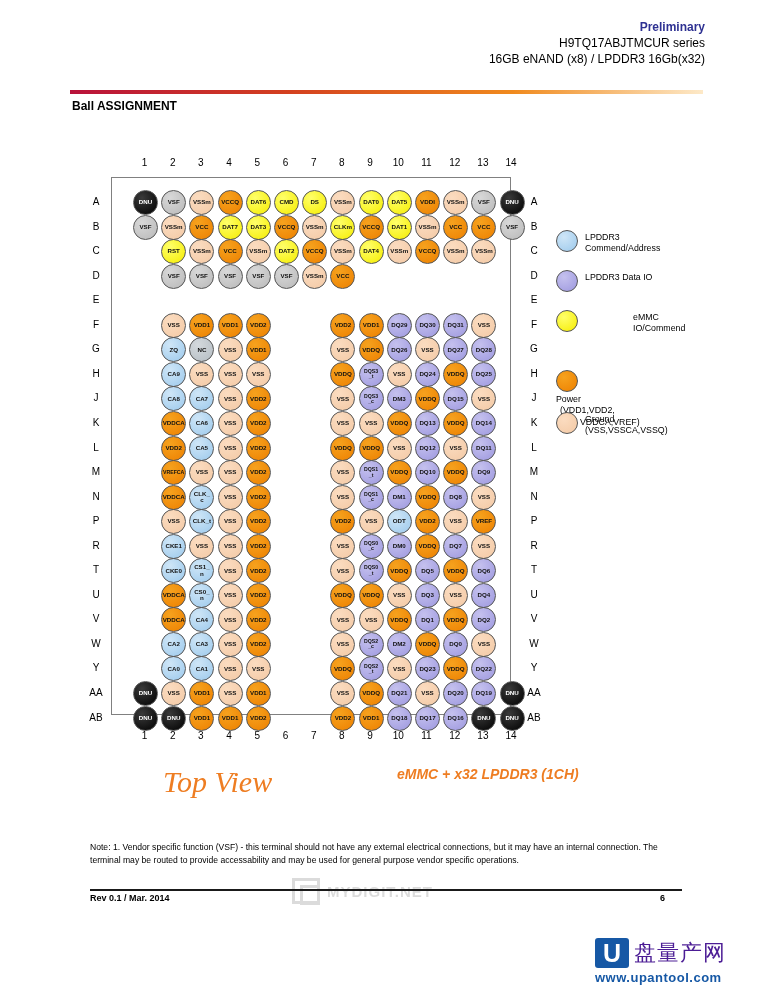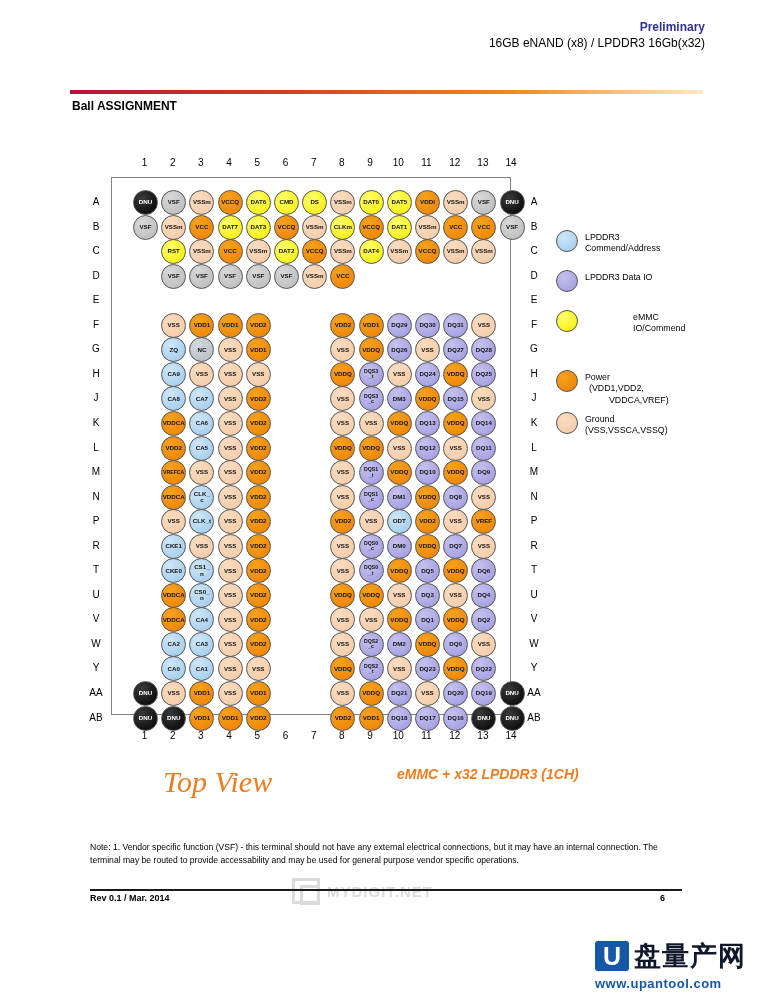--- a/index.html
+++ b/index.html
@@ -163,29 +163,30 @@
     display: flex; flex-direction: column; align-items: flex-start;
   }
   #brand-top { display: flex; align-items: center; }
   #brand-u {
     width: 34px; height: 30px; background: #1658a5; color: #fff;
     font-size: 25px; font-weight: bold; display: flex;
     align-items: center; justify-content: center;
     border-radius: 3px; margin-right: 5px;
     font-family: "Liberation Sans", sans-serif;
   }
-  #brand-cn { font-size: 27px; font-weight: bold; color: #0f172a; letter-spacing: 1px; }
+  #brand-cn { font-size: 22px; font-weight: normal; color: #4c1d95; letter-spacing: 1px; }
   #brand-url { font-size: 13px; font-weight: bold; color: #1658a5; margin-top: 2px; letter-spacing: 0.5px; }
 </style>
 </head>
 <body>
 
 <div id="header">
   <div id="header-text">
     <div id="prelim">Preliminary</div>
+    <div class="hdr-line">H9TQ17ABJTMCUR series</div>
     <div class="hdr-line">16GB eNAND (x8) / LPDDR3 16Gb(x32)</div>
   </div>
   <div id="header-rule"></div>
   <div id="section-title">Ball ASSIGNMENT</div>
 </div>
 
 <div id="diagram">
   <div id="col-headers-top">
       <div class="col-hdr" style="left: 134.5px; top: 12px;">1</div>
       <div class="col-hdr" style="left: 162.7px; top: 12px;">2</div>
@@ -957,21 +958,21 @@
           <i>LPDDR3 Data IO</i>
         </div>
       </div>
       <div class="legend-row" style="top: 80px; left: 0px; gap: 48px;">
         <div class="legend-swatch c-emmc"></div>
         <div class="legend-label">
           <i>eMMC</i>
           <i>IO/Commend</i>
         </div>
       </div>
-      <div class="legend-row" style="top: 140px; left: 0px;">
+      <div class="legend-row" style="top: 140px; left: 0px; flex-direction: column;">
         <div class="legend-swatch c-pwr"></div>
         <div class="legend-label">
           <i>Power</i>
           <i class="ind">(VDD1,VDD2,</i>
           <i class="ind2">VDDCA,VREF)</i>
         </div>
       </div>
       <div class="legend-row" style="top: 182px; left: 0px;">
         <div class="legend-swatch c-gnd"></div>
         <div class="legend-label">

